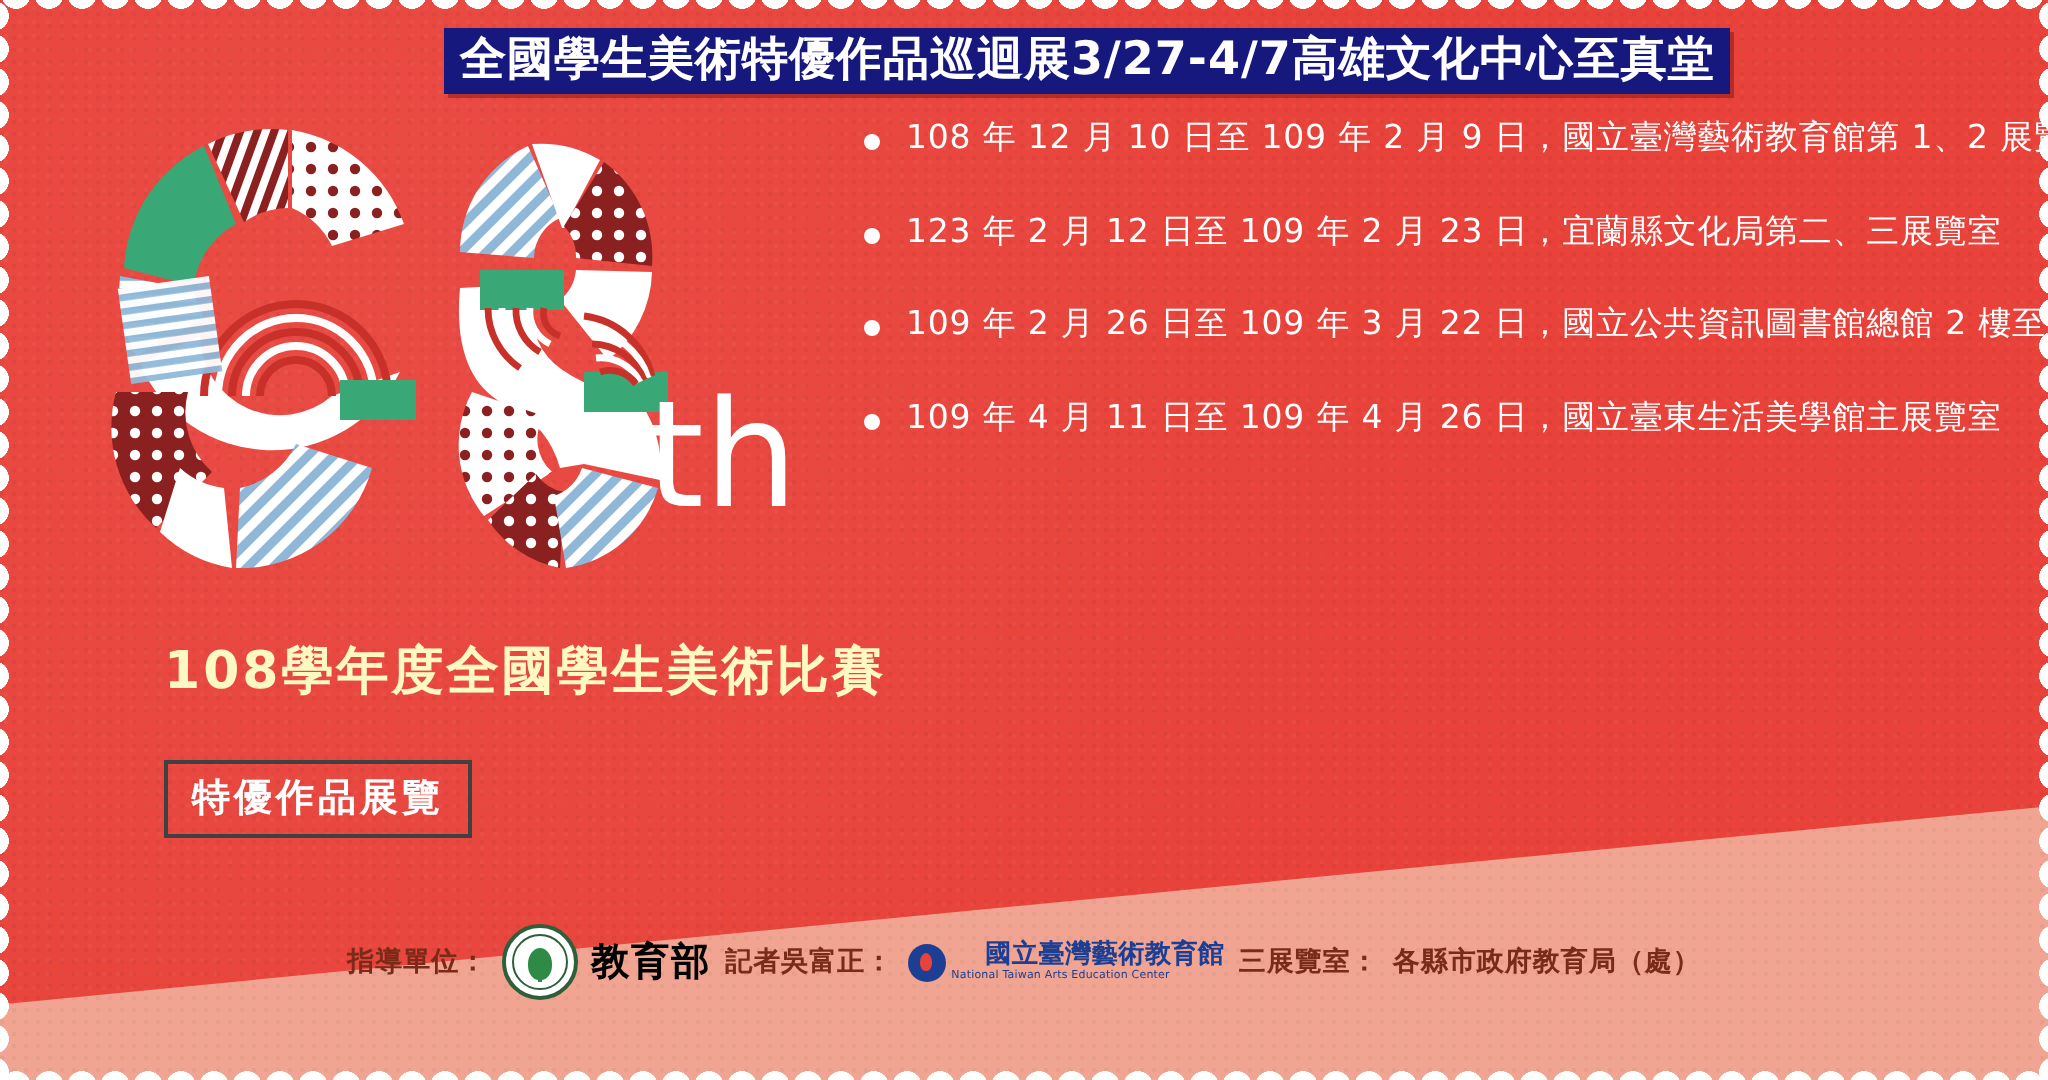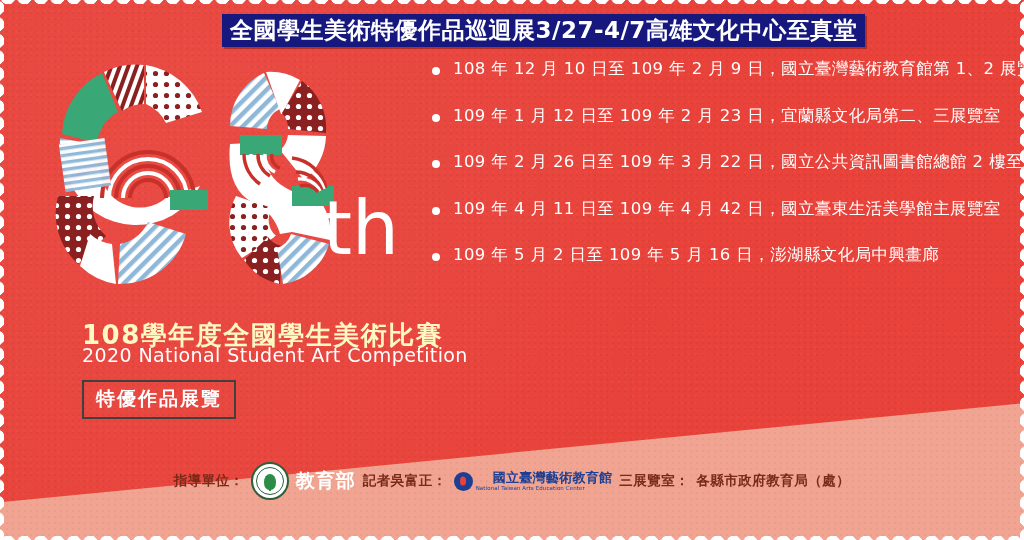--- a/index.html
+++ b/index.html
@@ -252,21 +252,21 @@
     border-radius: 50% 50% 45% 45%;
   }
   .moe-seal .stem {
     position: absolute;
     left: 50%; top: 40%;
     transform: translateX(-50%);
     width: 2px; height: 13px;
     background: #2e8b45;
   }
   .moe-name {
-    color: #ffffff;
+    color: #000000;
     font-size: 19px;
     font-weight: bold;
     letter-spacing: 1px;
     white-space: nowrap;
   }
 
   
   .ntaec {
     display: flex;
     align-items: center;
@@ -426,44 +426,39 @@
               <path d="M258,133 a22,22 0 0 1 22,12" stroke="#ffffff" stroke-width="3.4"></path>
               <path d="M260,140 a16,16 0 0 1 18,6" stroke="#c8302a" stroke-width="3.4"></path>
             </g>
           </g>
         </svg>
 
         <div class="logo-th">th</div>
       </div>
 
       <div class="caption-cn">108學年度全國學生美術比賽</div>
-      <div class="caption-en">2020 National Student Art Competition</div>
       <div class="badge">特優作品展覽</div>
     </div>
 
     <div class="bullet-list">
       <div class="bullet-item">
         <span class="bullet-dot"></span>
         <span class="bullet-text">108 年 12 月 10 日至 109 年 2 月 9 日，國立臺灣藝術教育館第 1、2 展覽室</span>
       </div>
       <div class="bullet-item">
         <span class="bullet-dot"></span>
-        <span class="bullet-text">109 年 1 月 12 日至 109 年 2 月 23 日，宜蘭縣文化局第二、三展覽室</span>
+        <span class="bullet-text">123 年 2 月 12 日至 109 年 2 月 23 日，宜蘭縣文化局第二、三展覽室</span>
       </div>
       <div class="bullet-item">
         <span class="bullet-dot"></span>
         <span class="bullet-text">109 年 2 月 26 日至 109 年 3 月 22 日，國立公共資訊圖書館總館 2 樓至 5 樓</span>
       </div>
       <div class="bullet-item">
         <span class="bullet-dot"></span>
-        <span class="bullet-text">109 年 4 月 11 日至 109 年 4 月 42 日，國立臺東生活美學館主展覽室</span>
-      </div>
-      <div class="bullet-item">
-        <span class="bullet-dot"></span>
-        <span class="bullet-text">109 年 5 月 2 日至 109 年 5 月 16 日，澎湖縣文化局中興畫廊</span>
+        <span class="bullet-text">109 年 4 月 11 日至 109 年 4 月 26 日，國立臺東生活美學館主展覽室</span>
       </div>
     </div>
 
     <div class="footer">
       <span class="footer-label">指導單位：</span>
       <span class="moe-seal">
         <span class="ring"></span>
         <span class="stem"></span>
         <span class="plant"></span>
       </span>

